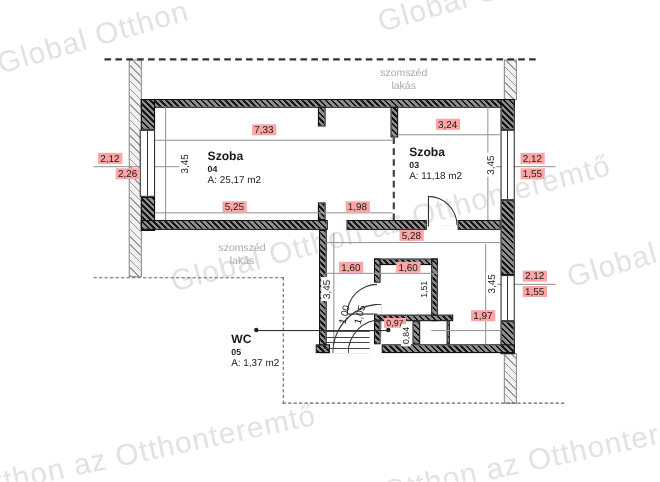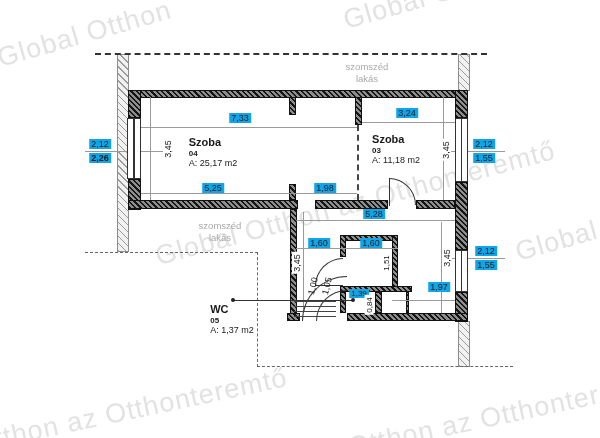--- a/index.html
+++ b/index.html
@@ -21,21 +21,21 @@
         background:linear-gradient(to right,#fff 0 45%,#333 45% 55%,#fff 55% 100%);}
   .dash-h{position:absolute;z-index:2;border-top:2px dashed #333;height:0;}
   .dash-h2{position:absolute;z-index:2;border-top:1.5px dashed #666;height:0;}
   .dash-v{position:absolute;z-index:2;border-left:1.5px dashed #666;width:0;}
   .dline{position:absolute;z-index:2;background:#9a9a9a;}
   .thinwall{position:absolute;z-index:2;width:0;border-left:2px dashed #444;}
   .arc{position:absolute;z-index:3;box-sizing:border-box;}
   .leaf{position:absolute;z-index:3;background:#333;}
   .dot{position:absolute;z-index:4;width:4px;height:4px;border-radius:50%;background:#222;}
   
-  .dim{position:absolute;z-index:4;font-size:9px;background:#0ea5e9;padding:0 2px;
+  .dim{position:absolute;z-index:4;font-size:9px;background:#fca5a5;padding:0 2px;
        white-space:nowrap;transform:translateX(-50%);color:#1a1a1a;}
   .dim.small{font-size:8px;}
   .dimv{position:absolute;z-index:4;font-size:9px;background:#fff;padding:0 2px;white-space:nowrap;
        transform:translate(-50%,-50%) rotate(-90deg);color:#1a1a1a;}
   .dimv.small{font-size:8px;}
   .dims{position:absolute;z-index:4;font-size:9px;background:transparent;padding:0 1px;white-space:nowrap;
        transform:translate(-50%,-50%) rotate(-76deg);color:#1a1a1a;}
   .room{position:absolute;z-index:4;transform:translateX(-50%);line-height:1.15;}
   .room .rname{font-weight:bold;font-size:11px;}
   .room .rnum{font-size:8px;font-weight:bold;}
@@ -130,26 +130,26 @@
 
   <div class="dim" style="left:240px;top:113px;">7,33</div>
   <div class="dim" style="left:407px;top:108px;">3,24</div>
   <div class="dim" style="left:213px;top:183px;">5,25</div>
   <div class="dim" style="left:325px;top:183px;">1,98</div>
   <div class="dim" style="left:374px;top:209px;">5,28</div>
   <div class="dim" style="left:319px;top:238px;">1,60</div>
   <div class="dim" style="left:371px;top:238px;">1,60</div>
   <div class="dim" style="left:423px;top:282px;margin-left:16px;">1,97</div>
   <div class="dim" style="left:100px;top:139px;">2,12</div>
-  <div class="dim" style="left:100px;top:153px;font-weight:bold;">2,26</div>
+  <div class="dim" style="left:116px;top:153px;">2,26</div>
   <div class="dim" style="left:484px;top:139px;">2,12</div>
   <div class="dim" style="left:484px;top:153px;">1,55</div>
   <div class="dim" style="left:486px;top:246px;">2,12</div>
   <div class="dim" style="left:486px;top:260px;">1,55</div>
-  <div class="dim small" style="left:359px;top:289px;">1,39</div>
+  <div class="dim small" style="left:359px;top:289px;">0,97</div>
   <div class="dimv" style="left:168px;top:149px;">3,45</div>
   <div class="dimv" style="left:446px;top:150px;">3,45</div>
   <div class="dimv" style="left:297px;top:263px;">3,45</div>
   <div class="dimv" style="left:447px;top:258px;">3,45</div>
   <div class="dimv small" style="left:386px;top:263px;">1,51</div>
   <div class="dimv small" style="left:369px;top:305px;">0,84</div>
   <div class="dims" style="left:313px;top:286px;">1,00</div>
   <div class="dims" style="left:327px;top:286px;">1,05</div>
 
   <div class="room" style="left:213px;top:136px;">

